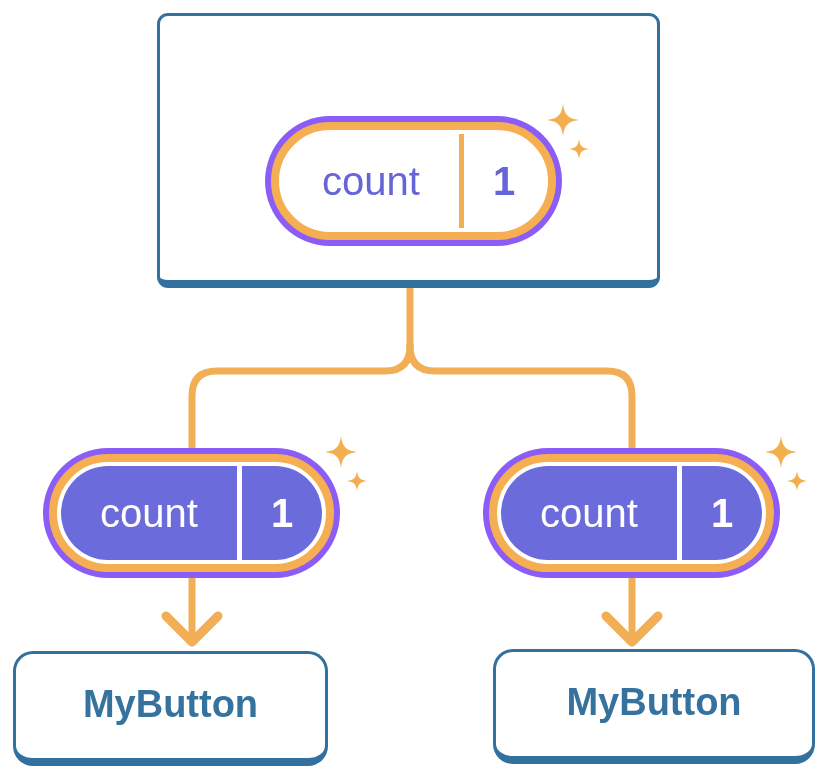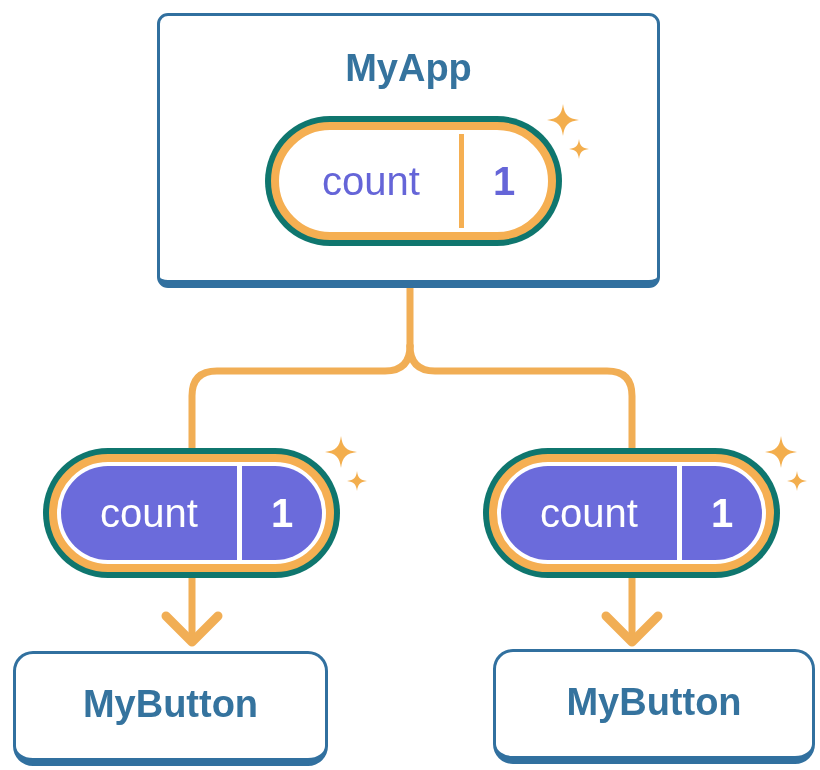--- a/index.html
+++ b/index.html
@@ -40,21 +40,21 @@
     align-items: center;
     justify-content: center;
     border-radius: 20px;
   }
   .leaf-card .card-title { margin-top: -4px; }
   
   .pill {
     position: absolute;
     width: 297px;
     height: 130px;
-    background: #0f766e;
+    background: #8b5cf6;
     border-radius: 999px;
     padding: 6px;
     z-index: 2;
   }
   .pill-ring {
     width: 100%;
     height: 100%;
     border: 8px solid #F5AF52;
     border-radius: 999px;
     background: #ffffff;
@@ -114,21 +114,20 @@
       <path d="M410 346 Q410 371 385 371 L217 371 Q192 371 192 396 L192 640"></path>
       <path d="M410 346 Q410 371 435 371 L607 371 Q632 371 632 396 L632 640"></path>
     </g>
     <g fill="none" stroke="#F1AE55" stroke-width="9" stroke-linecap="round" stroke-linejoin="round">
       <path d="M166 616 L192 642 L218 616"></path>
       <path d="M606 616 L632 642 L658 616"></path>
     </g>
   </svg>
 
   <div class="card root-card">
-    <div class="card-title">MyApp</div>
 
     <div class="pill pill-white root-pill">
       <div class="pill-ring">
         <div class="pill-body">
           <span class="pill-key">count</span>
           <span class="pill-divider"></span>
           <span class="pill-val">1</span>
         </div>
       </div>
       <svg class="sparkles" viewBox="0 0 64 64">

